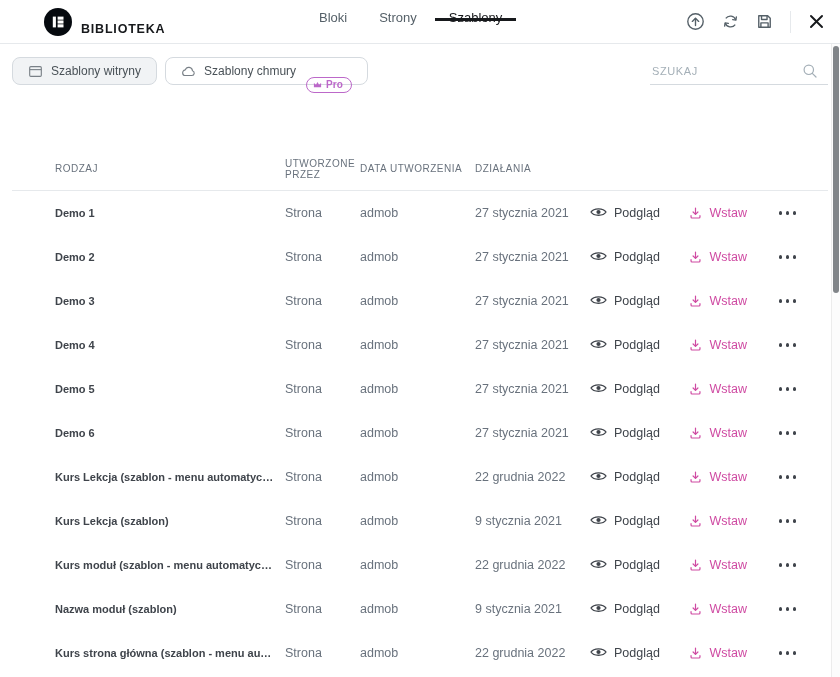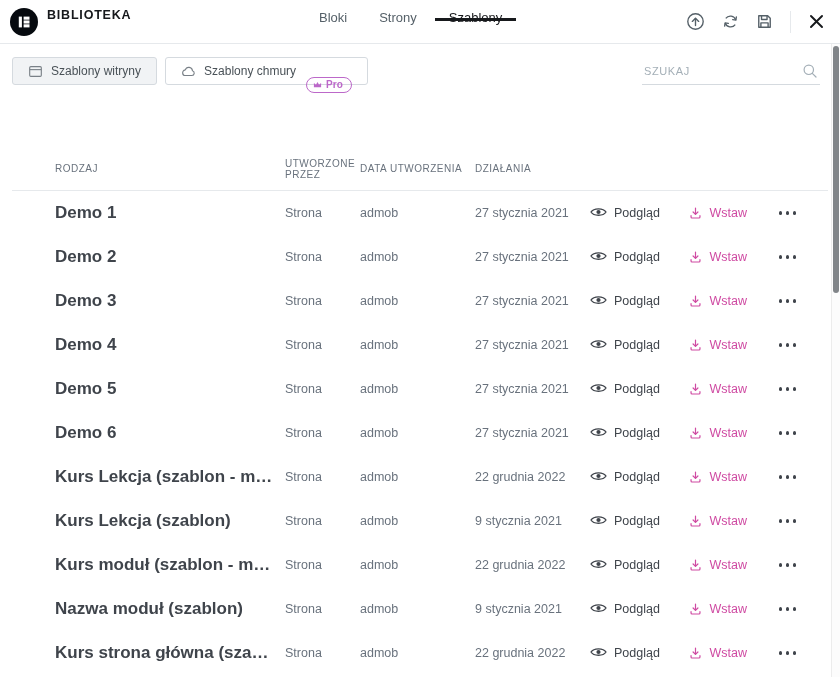--- a/index.html
+++ b/index.html
@@ -22,21 +22,21 @@
   
   .topbar {
     position: relative;
     height: 44px;
     display: flex;
     align-items: center;
     border-bottom: 1px solid var(--line);
     background: #fff;
     z-index: 5;
   }
-  .brand { display: flex; align-items: flex-start; padding-left: 10px; gap: 9px; }
+  .brand { display: flex; align-items: flex-end; padding-left: 10px; gap: 9px; margin-left: 34px; }
   .logo { width: 28px; height: 28px; display: block; }
   .brand-title {
     font-size: 12.5px; font-weight: bold; letter-spacing: 0.8px;
     color: #17191c;
   }
   .tabs {
     position: absolute; left: 303px; top: 0; bottom: 8px;
     display: flex; align-items: center;
   }
   .tab {
@@ -65,21 +65,21 @@
 
   
   .toolbar {
     display: flex; justify-content: space-between; align-items: flex-start;
     padding: 13px 20px 0 12px;
   }
   .filter-group { display: flex; gap: 8px; }
   .filter-btn {
     display: inline-flex; align-items: center; gap: 8px;
     height: 28px; padding: 0 15px;
-    border: 1px solid var(--line2); border-radius: 3px;
+    border: 1px solid var(--line2); border-radius: 8px;
     background: #fff; font-size: 12px; color: #495157;
     font-family: "Liberation Sans", sans-serif;
     cursor: pointer;
   }
   .filter-btn.selected { background: #f1f3f5; }
   .filter-btn .btn-icon { color: #798087; display: flex; }
   .pro-badge {
     display: inline-flex; align-items: center; gap: 4px;
     border: 1px solid var(--pro-purple); color: var(--pro-purple);
     border-radius: 10px; padding: 2px 8px 2px 6px;
@@ -89,20 +89,21 @@
   }
   .search-box { position: relative; width: 178px; }
   .search-input {
     width: 100%; height: 28px;
     border: none; border-bottom: 1px solid var(--line2);
     outline: none;
     font-size: 11px; letter-spacing: 0.6px;
     font-family: "Liberation Sans", sans-serif;
     color: #495157; padding: 0 24px 0 2px;
     background: transparent;
+    margin-left: 8px;
   }
   .search-input::placeholder { color: #a4afb7; text-transform: uppercase; }
   .search-icon { position: absolute; right: 2px; top: 6px; color: #a4afb7; }
 
   
   .table { margin: 62px 12px 0 12px; }
   .trow {
     display: grid;
     grid-template-columns: 230px 75px 115px 115px auto;
     align-items: center;
@@ -111,21 +112,21 @@
   .thead {
     height: 44px;
     border-bottom: 1px solid var(--line);
   }
   .th {
     font-size: 10px; font-weight: 500; letter-spacing: 0.5px;
     text-transform: uppercase; color: var(--text-mid);
   }
   .row { height: 44px; }
   .cell-name {
-    font-size: 17px; font-weight: bold; color: var(--text-dark);
+    font-size: 11px; font-weight: bold; color: var(--text-dark);
     white-space: nowrap; overflow: hidden; text-overflow: ellipsis;
     padding-right: 10px;
   }
   .cell-sec { font-size: 12.5px; color: var(--text-mid); }
   .cell-actions {
     display: flex; align-items: center; justify-content: space-between;
   }
   .action-link {
     display: inline-flex; gap: 7px;
     background: none; border: none; padding: 0; cursor: pointer;

